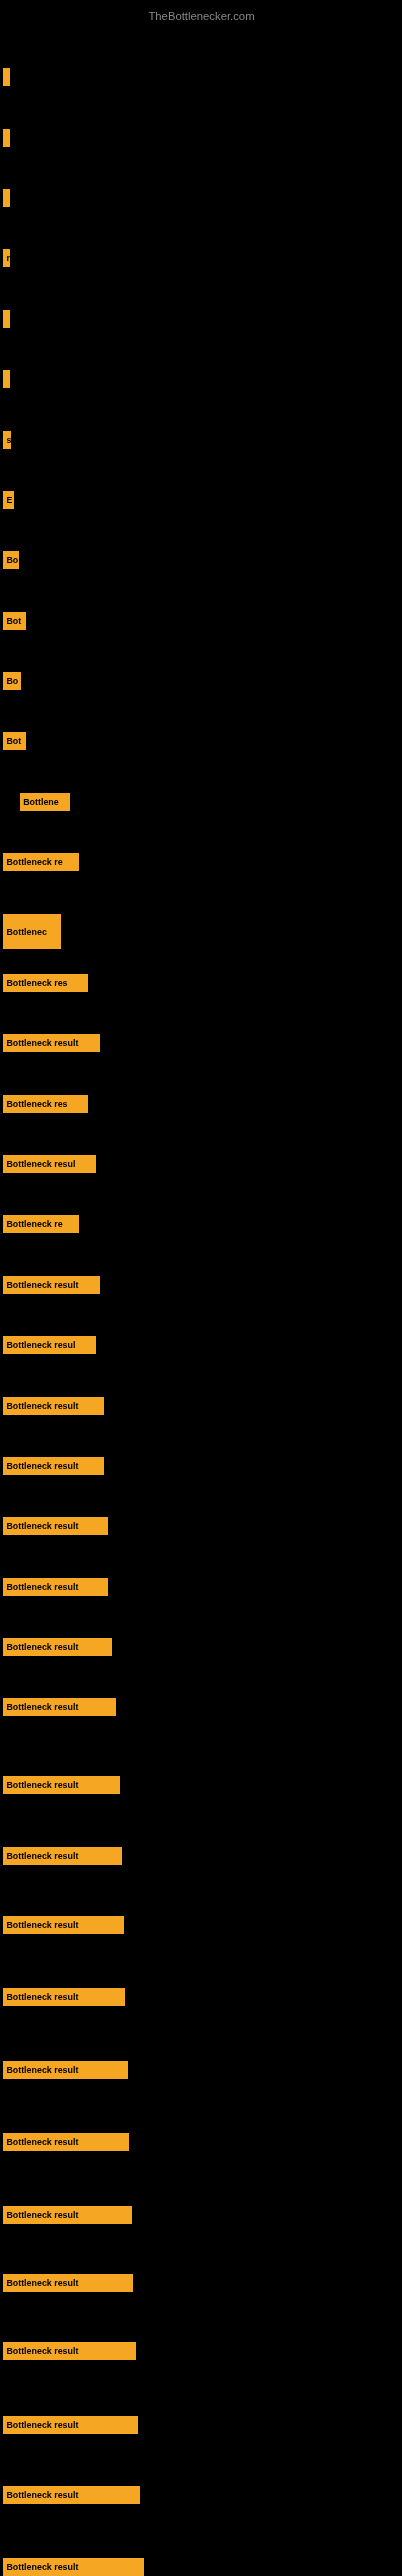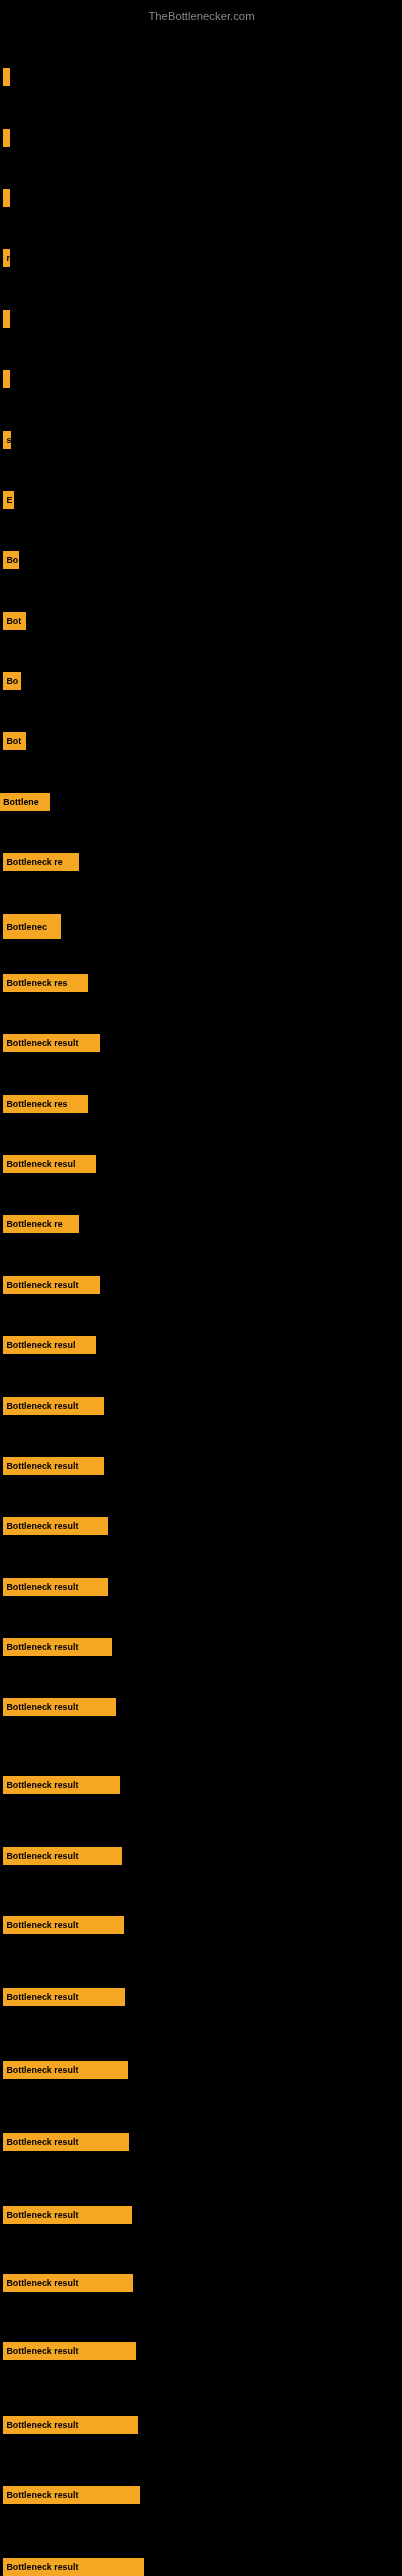--- a/index.html
+++ b/index.html
@@ -93,32 +93,32 @@
     <div style="position: absolute; top: 648px; left: 3.2px;">
       <div class="bar" style="width: 17.7px; height: 17.7px;">
         <span class="bar-label">Bo</span>
       </div>
     </div>
     <div style="position: absolute; top: 708px; left: 3.2px;">
       <div class="bar" style="width: 22.5px; height: 17.7px;">
         <span class="bar-label">Bot</span>
       </div>
     </div>
-    <div style="position: absolute; top: 769px; left: 0;">
+    <div style="position: absolute; top: 769px; left: 20px;">
       <div class="bar" style="width: 50px; height: 17.7px;">
         <span class="bar-label">Bottlene</span>
       </div>
     </div>
     <div style="position: absolute; top: 829px; left: 3.2px;">
       <div class="bar" style="width: 76px; height: 17.7px;">
         <span class="bar-label">Bottleneck re</span>
       </div>
     </div>
     <div style="position: absolute; top: 890px; left: 3.2px;">
-      <div class="bar" style="width: 58px; height: 25px;">
+      <div class="bar" style="width: 58px; height: 35px;">
         <span class="bar-label">Bottlenec</span>
       </div>
     </div>
     <div style="position: absolute; top: 950px; left: 3.2px;">
       <div class="bar" style="width: 85px; height: 17.7px;">
         <span class="bar-label">Bottleneck res</span>
       </div>
     </div>
     <div style="position: absolute; top: 1010px; left: 3.2px;">
       <div class="bar" style="width: 97px; height: 17.7px;">

